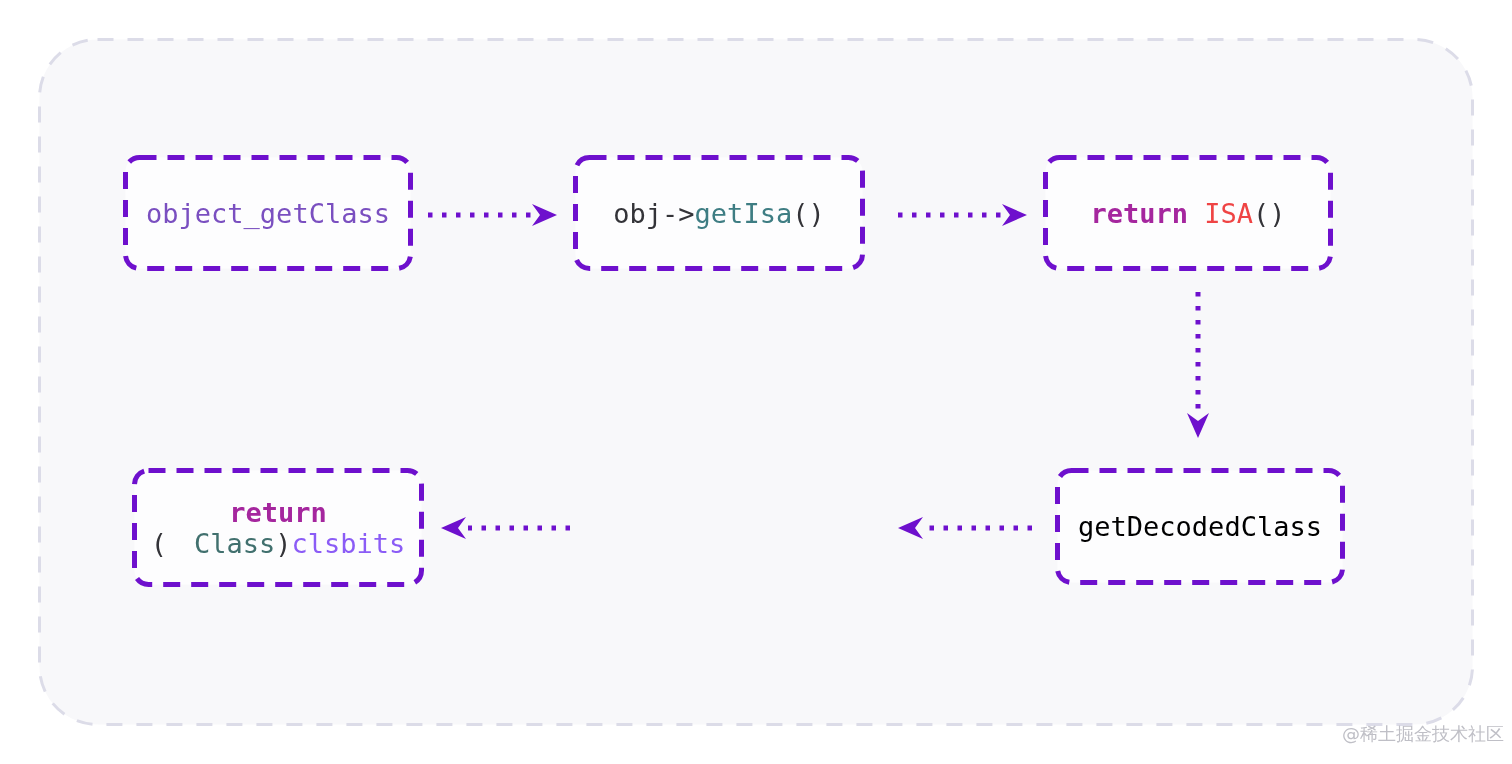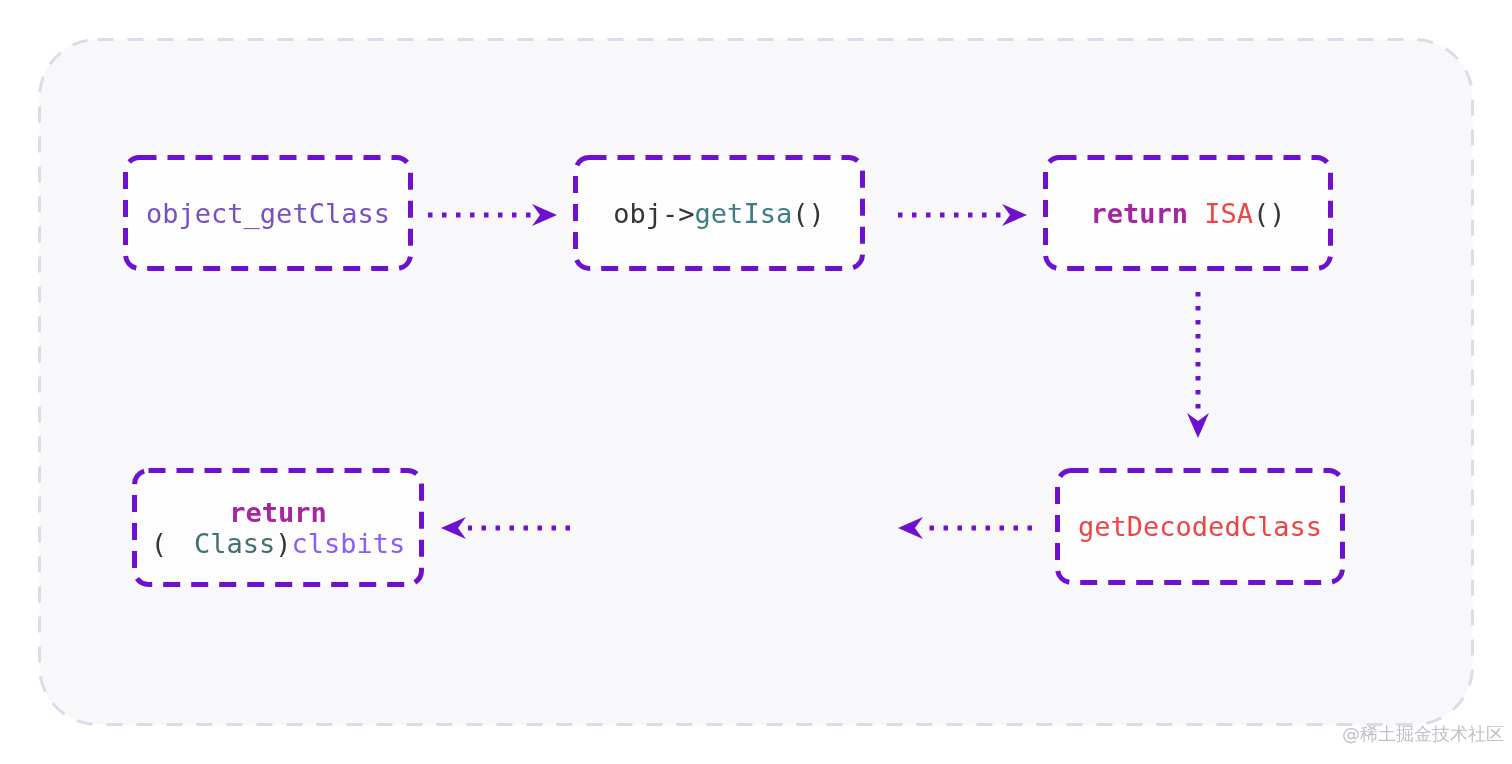--- a/index.html
+++ b/index.html
@@ -90,21 +90,21 @@
     <svg class="frame" width="292" height="119" viewBox="0 0 292 119">
       <rect x="2.5" y="2.5" width="287" height="114" rx="14" stroke-dasharray="17 11"></rect>
     </svg>
   <div class="code-line"><span style="color: rgb(165, 38, 158); font-weight: bold;">return</span></div><div class="code-line"><span style="color: rgb(51, 51, 56);">(</span><span style="color: rgb(65, 112, 110); margin-left: 27px;">Class</span><span style="color: rgb(51, 51, 56);">)</span><span style="color: #8b5cf6;">clsbits</span></div></div>
 
 
   <div class="node" style="left:1055px; top:468px; width:290px; height:117px;">
     <svg class="frame" width="290" height="117" viewBox="0 0 290 117">
       <rect x="2.5" y="2.5" width="285" height="112" rx="14" stroke-dasharray="17 11"></rect>
     </svg>
-  <div class="code-line"><span style="color: #ef4444; margin-top: 48px;">getDecodedClass</span></div></div>
+  <div class="code-line"><span style="color: #000000; margin-top: 48px;">getDecodedClass</span></div></div>
 
   <svg class="arrows-layer" viewBox="0 0 1512 764">
     <g>
       <line x1="428" y1="215" x2="533" y2="215"></line>
       <path d="M557,215 L532,204 L540,215 L532,226 Z"></path>
     </g>
     <g>
       <line x1="898" y1="215" x2="1003" y2="215"></line>
       <path d="M1027,215 L1002,204 L1010,215 L1002,226 Z"></path>
     </g>

